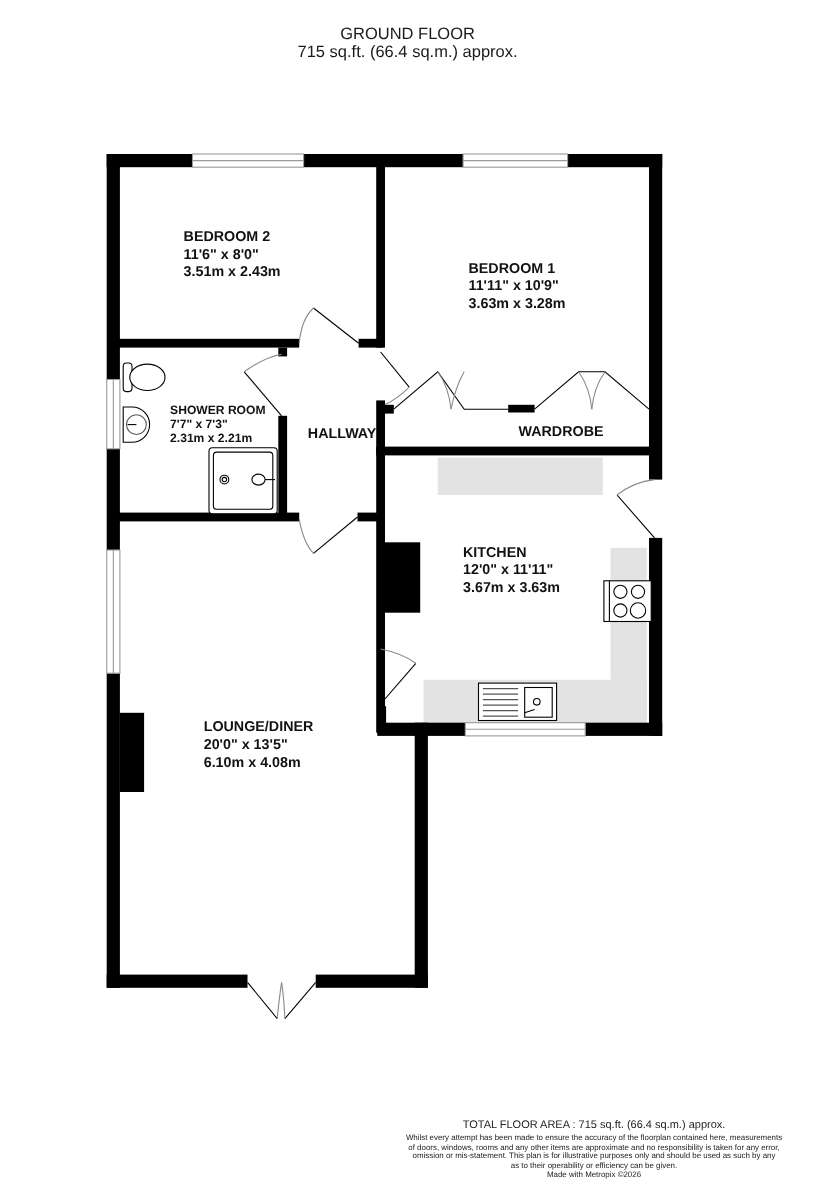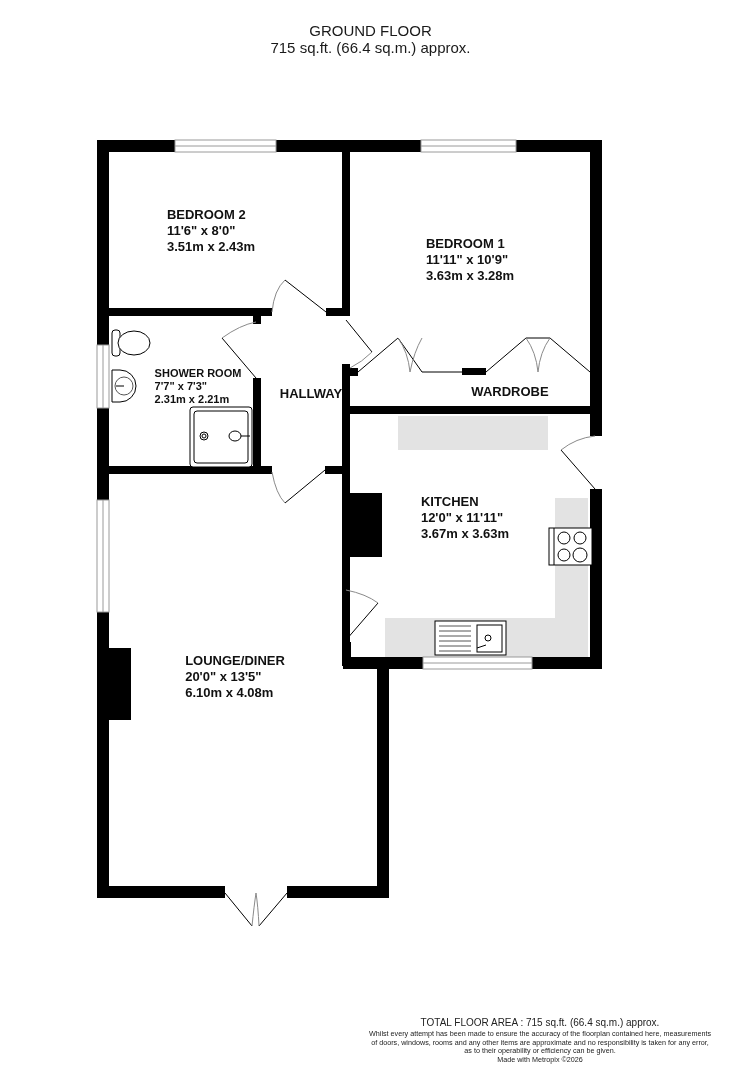--- a/index.html
+++ b/index.html
@@ -192,16 +192,17 @@
   <div>LOUNGE/DINER</div>
   <div>20'0"  x 13'5"</div>
   <div>6.10m  x 4.08m</div>
 </div>
 
 <div class="footer">
   <div class="total">TOTAL FLOOR AREA : 715 sq.ft. (66.4 sq.m.) approx.</div>
   <div class="disclaimer">
     <div>Whilst every attempt has been made to ensure the accuracy of the floorplan contained here, measurements</div>
     <div>of doors, windows, rooms and any other items are approximate and no responsibility is taken for any error,</div>
+    <div>omission or mis-statement. This plan is for illustrative purposes only and should be used as such by any</div>
     <div>as to their operability or efficiency can be given.</div>
     <div>Made with Metropix ©2026</div>
   </div>
 </div>
 
 </body></html>

